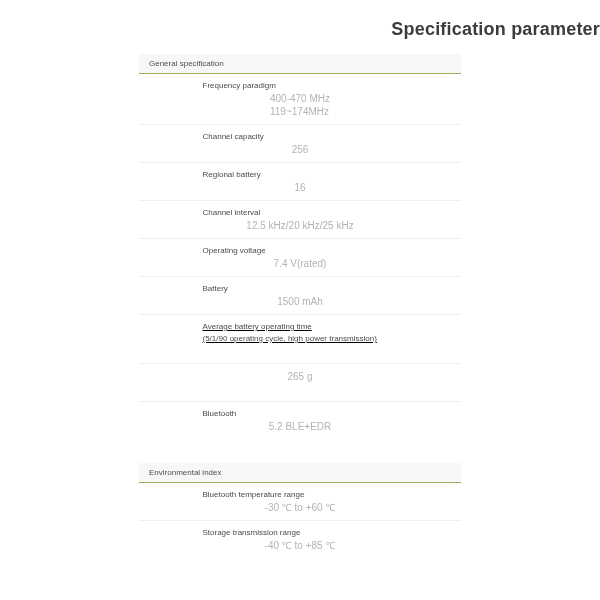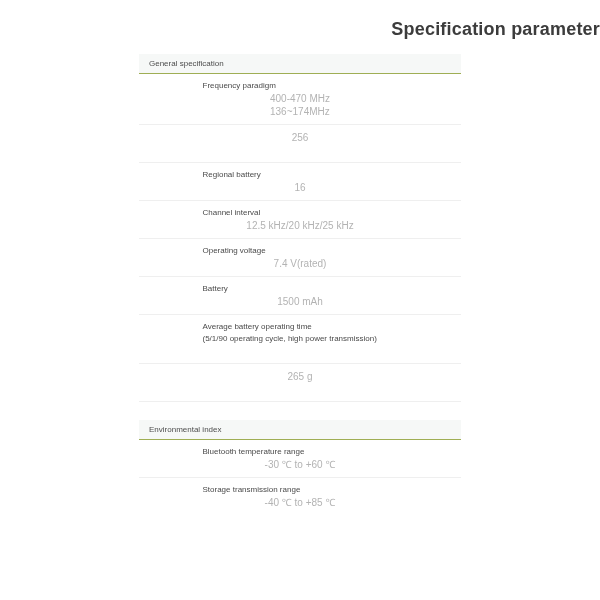--- a/index.html
+++ b/index.html
@@ -47,21 +47,21 @@
   }
   .row {
     display: flex;
     align-items: center;
     min-height: 38px;
     border-bottom: 1px solid #efefef;
     box-sizing: border-box;
     padding: 6px 0;
     flex-direction: column;
   }
-  .row.tall { min-height: 49px; }
+  .row.tall { min-height: 49px; text-decoration: underline; }
   .row.freq { min-height: 47px; }
   .row.last { border-bottom: none; min-height: 43px; }
   .row.last-env { border-bottom: none; min-height: 44px; }
   .cell-label {
     width: 215px;
     padding-left: 10px;
     box-sizing: border-box;
     font-size: 8px;
     line-height: 12px;
     color: #4a4a4a;
@@ -84,25 +84,28 @@
 
     <div class="section first">
       <div class="section-header">General specification</div>
 
       <div class="row freq">
         <div class="cell-label">
           <div>Frequency paradigm</div>
         </div>
         <div class="cell-value">
           <div>400-470 MHz</div>
-          <div>136~174MHz</div>
+          <div>119~174MHz</div>
         </div>
       </div>
 
       <div class="row">
+        <div class="cell-label">
+          <div>Channel capacity</div>
+        </div>
         <div class="cell-value">
           <div>256</div>
         </div>
       </div>
 
       <div class="row">
         <div class="cell-label">
           <div>Regional battery</div>
         </div>
         <div class="cell-value">
@@ -144,20 +147,28 @@
         </div>
       </div>
 
 
       <div class="row">
         <div class="cell-value">
           <div>265 g</div>
         </div>
       </div>
 
+      <div class="row last">
+        <div class="cell-label">
+          <div>Bluetooth</div>
+        </div>
+        <div class="cell-value">
+          <div>5.2 BLE+EDR</div>
+        </div>
+      </div>
     </div>
 
     <div class="section">
       <div class="section-header">Environmental index</div>
 
       <div class="row">
         <div class="cell-label">
           <div>Bluetooth temperature range</div>
         </div>
         <div class="cell-value">

